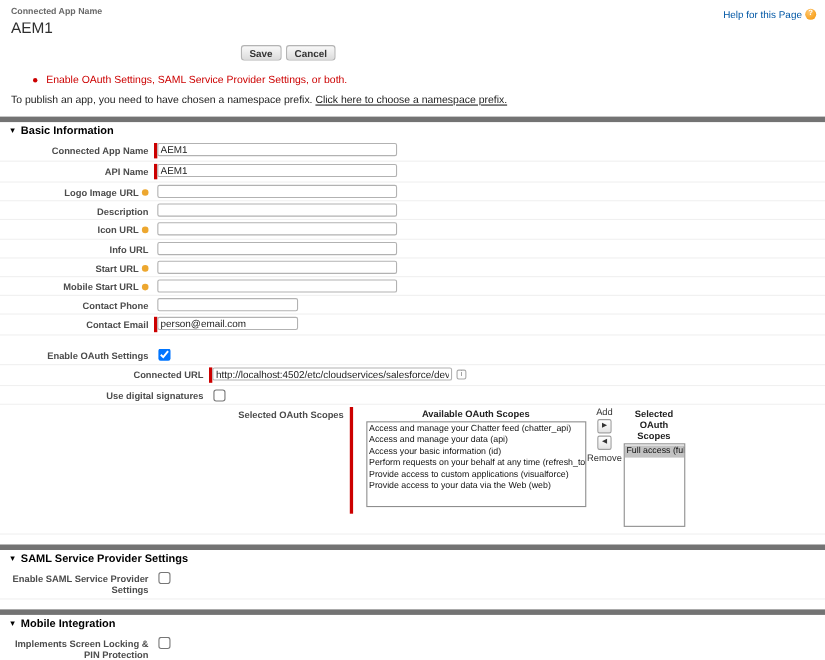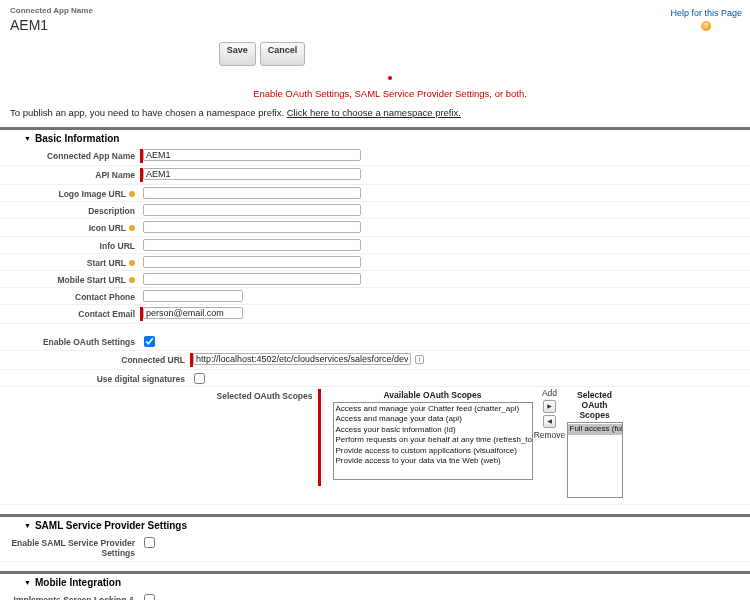--- a/index.html
+++ b/index.html
@@ -7,55 +7,55 @@
   body {
     width:750px; height:600px; overflow:hidden; position:relative;
     background:#fff; color:#333;
     font-family:"Liberation Sans", sans-serif;
   }
   
   .top-header { padding:6px 8px 0 10px; }
   .entity-label { font-size:8px; font-weight:bold; color:#696969; }
   .entity-name { font-size:14px; color:#2f2f2f; margin-top:2px; }
   .help-link { position:absolute; top:8px; right:8px; font-size:9px; color:#0157a5;
-    display:flex; align-items:center; gap:3px; cursor:pointer;flex-direction:column; }
+    display:flex; align-items:flex-start; gap:3px; cursor:pointer; }
   .help-icon { width:10px; height:10px; border-radius:50%;
     background:radial-gradient(circle at 35% 30%, #ffc66e, #f59300);
     color:#fff; font-size:7px; font-weight:bold; text-align:center; line-height:10px; }
   
   .btn-row { width:524px; text-align:center; margin-top:6px; }
   .btn { display:inline-block; font-size:9px; font-weight:bold; color:#333;
     background:linear-gradient(#f9f9f9,#dcdcdc); border:1px solid #b4b4b4;
-    border-radius:3px; padding:2px 7px 10px; margin:0 2px; cursor:pointer;
+    border-radius:3px; padding:2px 7px 0; margin:0 2px; cursor:pointer;
     font-family:inherit; }
   
-  .error-row { margin:10px 0 0 30px; display:flex; align-items:center; gap:8px;flex-direction:column; }
+  .error-row { margin:10px 0 0 30px; display:flex; align-items:center; gap:8px; }
   .error-bullet { width:4px; height:4px; background:#cc0000; border-radius:50%; flex:0 0 auto; }
   .error-text { font-size:9.5px; color:#cc0000; }
   .namespace-row { margin:8px 0 0 10px; font-size:9.5px; color:#222; }
   .namespace-link { text-decoration:underline; cursor:pointer; color:#222; }
   
   .section { margin-top:9px; }
-  .section-header { border-top:3px solid #737373; padding:3px 0 3px 24px;
+  .section-header { border-top:5px solid #737373; padding:3px 0 3px 8px;
     display:flex; align-items:center; gap:4px; }
   .collapse-icon { font-size:7px; color:#000; cursor:pointer; line-height:1; }
   .section-title { font-size:10px; font-weight:bold; color:#000; }
   
   .frow { display:flex; align-items:flex-start; border-bottom:1px solid #f0f0f0;
     padding:1px 0 2px; min-height:15px; }
   .flabel { width:135px; text-align:right; font-size:8.5px; font-weight:bold;
     color:#4c4c4c; padding-top:3px; line-height:1.2; }
   .flabel.sub { width:185px; }
   .req-holder { width:8px; display:flex; flex:0 0 auto; }
   .req-bar { width:3px; background:#cc0000; margin-left:auto; height:14px; margin-top:1px; }
   .req-bar.tall { height:97px; }
   .tinput { height:12px; width:218px; border:1px solid #b2b2b2; border-radius:2px;
     font-size:9px; font-family:inherit; padding:0 2px; color:#222; margin-top:1px;
     background:#fff; }
-  .tinput.short { width:100px; }
+  .tinput.short { width:128px; }
   .info-icon { display:inline-block; width:6px; height:6px; border-radius:50%;
     background:#eda72f; margin-left:3px; cursor:pointer; }
   .cb { width:11px; height:11px; margin:2px 0 0 1px; cursor:pointer; }
   .callback-info { width:9px; height:9px; border:1px solid #a9a9a9; border-radius:2px;
     font-size:7px; line-height:8px; text-align:center; color:#777; margin-left:4px;
     margin-top:3px; display:inline-block; background:#fdfdfd; cursor:pointer; }
   
   .scopes-row { padding-bottom:6px;justify-content:center; }
   .duel { display:flex; align-items:flex-start; }
   .duel-left { width:200px; margin-left:12px; }

